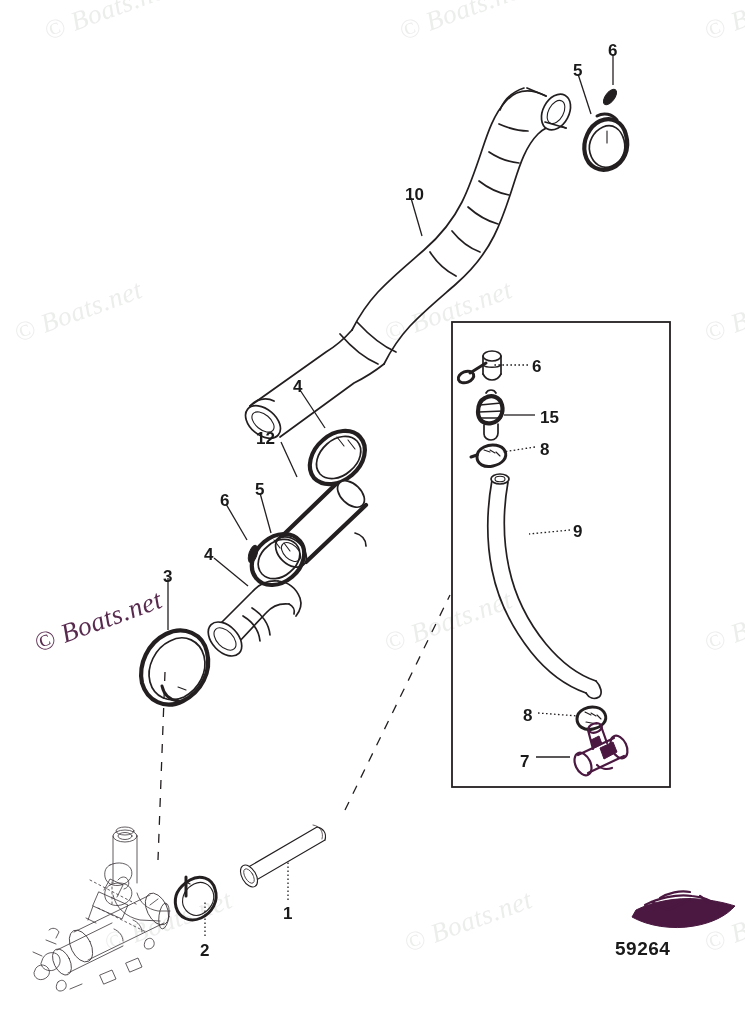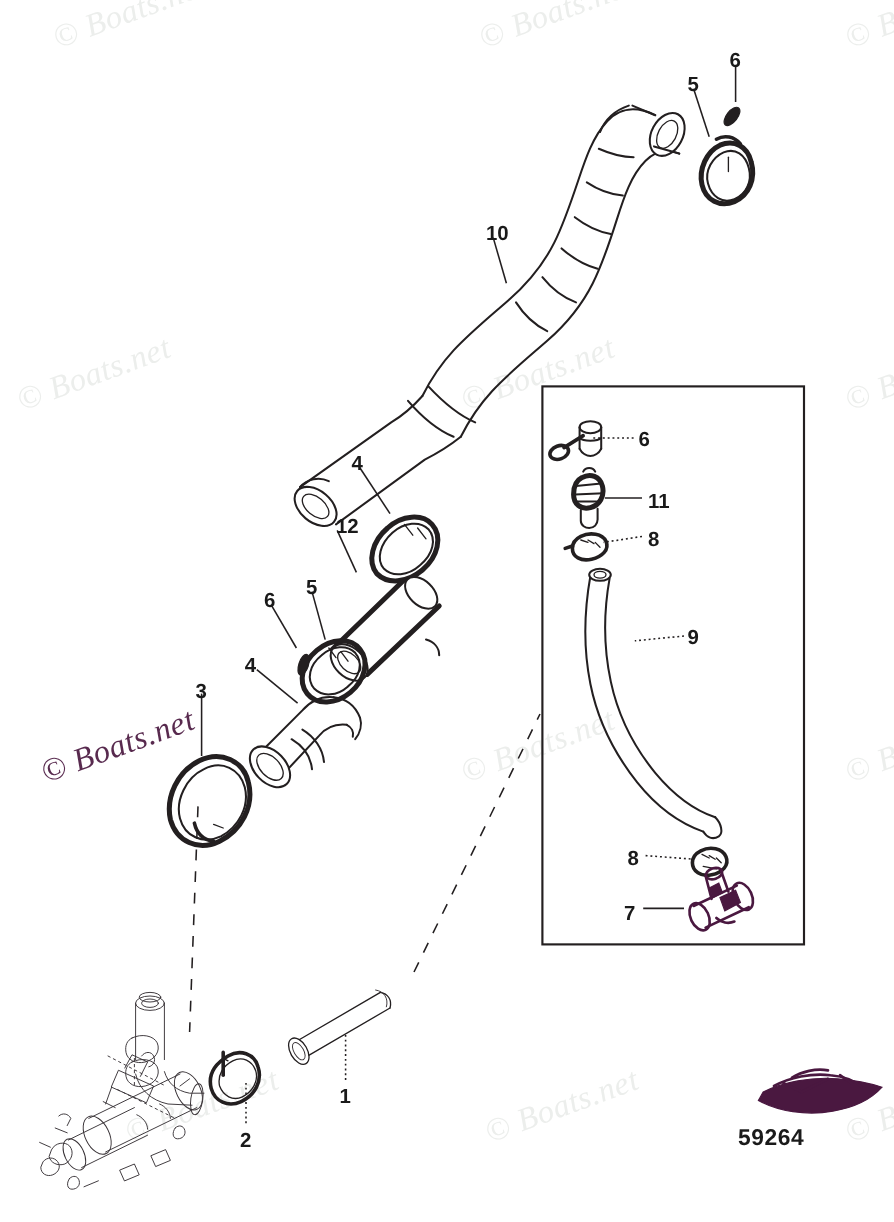--- a/index.html
+++ b/index.html
@@ -400,21 +400,21 @@
       <div class="callout" style="left: 293px; top: 378px;">4</div>
       <div class="callout" style="left: 204px; top: 546px;">4</div>
       <div class="callout" style="left: 573px; top: 62px;">5</div>
       <div class="callout" style="left: 255px; top: 481px;">5</div>
       <div class="callout" style="left: 608px; top: 42px;">6</div>
       <div class="callout" style="left: 220px; top: 492px;">6</div>
       <div class="callout" style="left: 520px; top: 753px;">7</div>
       <div class="callout" style="left: 540px; top: 441px;">8</div>
       <div class="callout" style="left: 523px; top: 707px;">8</div>
       <div class="callout" style="left: 573px; top: 523px;">9</div>
-      <div class="callout" style="left: 540px; top: 409px;">11</div>
+      <div class="callout" style="left: 540px; top: 409px;">15</div>
       <div class="callout" style="left: 532px; top: 358px;">6</div>
-      <div class="callout" style="left: 280px; top: 430px; text-align: center;">12</div>
+      <div class="callout" style="left: 256px; top: 430px; text-align: center;">12</div>
       <div class="callout" style="left: 405px; top: 186px;">10</div>
     </div>
 
   <div id="drawing-number">59264</div>
 
 </div>
 
 </body></html>

